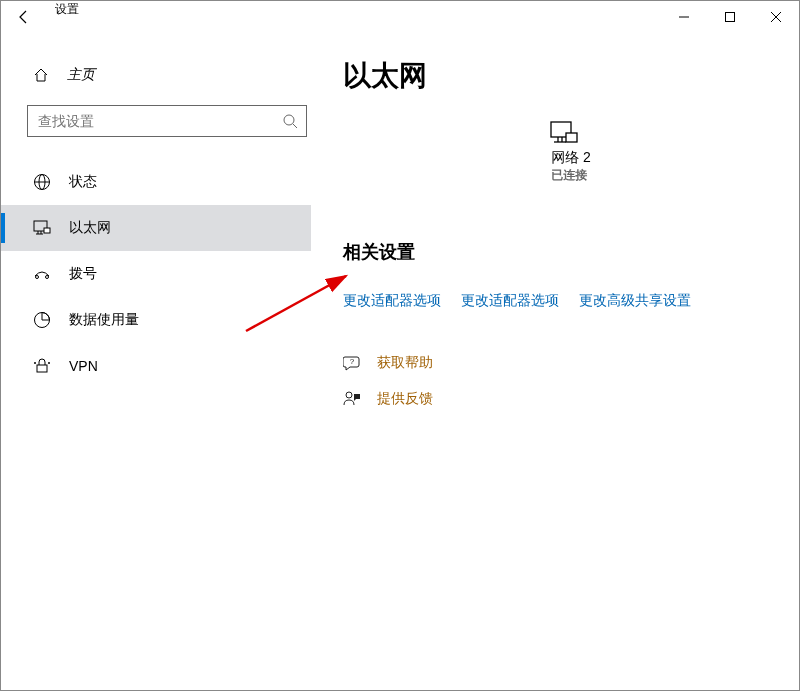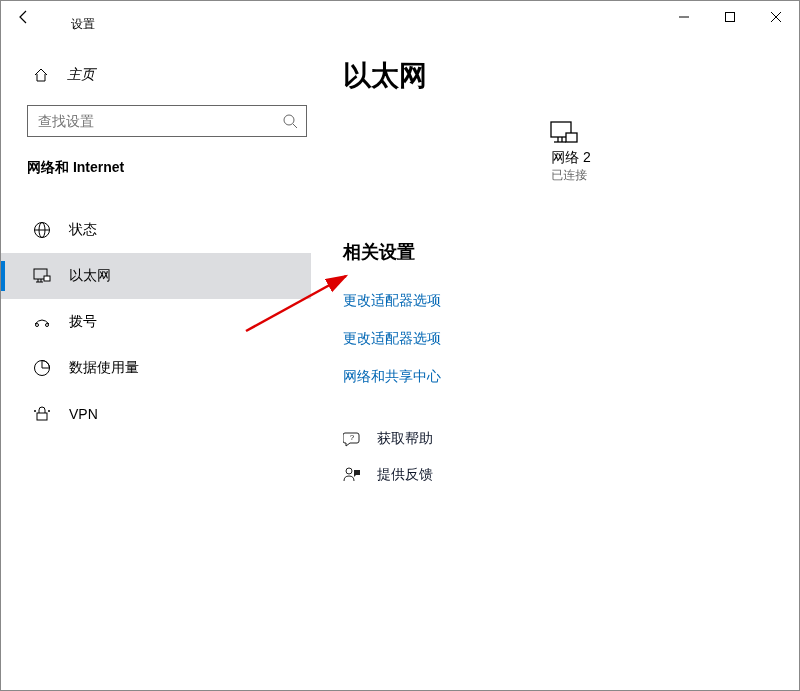--- a/index.html
+++ b/index.html
@@ -1,18 +1,18 @@
 <!DOCTYPE html>
 <html><head>
   <meta charset="utf-8">
   <style>
     * { margin: 0; padding: 0; box-sizing: border-box; font-family: "Microsoft YaHei", "Segoe UI", sans-serif; }
     body { background: #fff; width: 800px; height: 691px; overflow: hidden; position: relative; }
     .window { width: 800px; height: 691px; border: 1px solid #888; background: #fff; position: relative; }
-    .titlebar { height: 32px; display: flex; align-items: flex-end; position: relative; gap: 16px; }
+    .titlebar { height: 32px; display: flex; align-items: flex-start; position: relative; }
     .back-btn { width: 46px; height: 32px; display: flex; align-items: center; justify-content: center; cursor: pointer; }
     .back-btn svg { width: 16px; height: 16px; }
     .titlebar-text { font-size: 12px; color: #000; margin-left: 8px; }
     .win-controls { position: absolute; right: 0; top: 0; display: flex; }
     .win-btn { width: 46px; height: 32px; display: flex; align-items: center; justify-content: center; cursor: pointer; }
     .win-btn svg { width: 10px; height: 10px; }
     .content-area { display: flex; height: calc(100% - 32px); }
     .sidebar { width: 310px; padding-left: 18px; padding-top: 24px; }
     .home-link { display: flex; align-items: center; height: 36px; padding-left: 14px; cursor: pointer; margin-bottom: 12px; }
     .home-link svg { width: 16px; height: 16px; margin-right: 18px; }
@@ -25,27 +25,27 @@
     .nav-item { display: flex; align-items: center; height: 46px; padding-left: 32px; cursor: pointer; position: relative; }
     .nav-item.active { background: #dcdde0; }
     .nav-item.active::before { content: ''; position: absolute; left: 0; top: 8px; bottom: 8px; width: 4px; background: #0078d4; }
     .nav-item svg { width: 18px; height: 18px; margin-right: 18px; flex-shrink: 0; }
     .nav-item span { font-size: 14px; text-align: right; }
     .main { flex: 1; padding-top: 24px; padding-left: 32px; position: relative; }
     .page-title { font-size: 28px; font-weight: 600; margin-bottom: 24px; }
     .net-status { display: flex; align-items: center; margin-bottom: 56px; flex-direction: column; }
     .net-icon { width: 30px; height: 30px; margin-right: 14px; display:flex; align-items:center; justify-content:center; }
     .net-text .name { font-size: 14px; }
-    .net-text .status { font-size: 12px; color: #666; }
+    .net-text .status { font-size: 12px; color: #666; font-weight: bold; }
     .related-title { font-size: 18px; font-weight: 600; margin-bottom: 28px; }
-    .link-list { display: flex; flex-direction: column; gap: 20px; margin-bottom: 44px; }
+    .link-list { display: flex; flex-direction: row; gap: 20px; margin-bottom: 44px; text-align: center; }
     .link { color: #0066b4; font-size: 14px; cursor: pointer; display: inline-block; }
     .help-row { display: flex; align-items: center; margin-bottom: 18px; }
     .help-row svg { width: 18px; height: 18px; margin-right: 16px; }
-    .help-row .link { color: #0f172a; }
+    .help-row .link { color: #a16207; }
     .arrow-annot { position: absolute; left: 240px; top: 270px; pointer-events: none; }
   </style>
 </head>
 <body>
 
 <div class="window">
   <div class="titlebar">
     <div class="back-btn">
       <svg viewBox="0 0 16 16">
           <path d="M10 2 L4 8 L10 14" stroke="#000" stroke-width="1.2" fill="none"></path>
@@ -80,21 +80,20 @@
           </svg>
         <span>主页</span>
       </div>
       <div class="search-box">
         <input class="search-input" placeholder="查找设置" style="">
         <svg class="search-icon" viewBox="0 0 16 16">
             <circle cx="7" cy="7" r="5" stroke="#666" stroke-width="1" fill="none"></circle>
             <line x1="11" y1="11" x2="15" y2="15" stroke="#666" stroke-width="1"></line>
           </svg>
       </div>
-      <div class="section-title">网络和 Internet</div>
       <ul class="nav-list">
         <li class="nav-item">
           <svg viewBox="0 0 18 18">
               <circle cx="9" cy="9" r="7.5" stroke="#000" stroke-width="1" fill="none"></circle>
               <ellipse cx="9" cy="9" rx="3" ry="7.5" stroke="#000" stroke-width="1" fill="none"></ellipse>
               <line x1="1.5" y1="9" x2="16.5" y2="9" stroke="#000" stroke-width="1"></line>
             </svg>
           <span>状态</span>
         </li>
         <li class="nav-item active">
@@ -149,21 +148,21 @@
         <div class="net-text">
           <div class="name">网络 2</div>
           <div class="status">已连接</div>
         </div>
       </div>
 
       <h2 class="related-title">相关设置</h2>
       <div class="link-list">
         <a class="link">更改适配器选项</a>
         <a class="link">更改适配器选项</a>
-        <a class="link">网络和共享中心</a>
+        <a class="link">更改高级共享设置</a>
       </div>
 
       <div class="help-row">
         <svg viewBox="0 0 18 18">
             <path d="M2 3 h12 a2 2 0 0 1 2 2 v6 a2 2 0 0 1 -2 2 h-7 l-4 3 v-3 h-1 a2 2 0 0 1 -2 -2 v-6 a2 2 0 0 1 2 -2 z" stroke="#222" stroke-width="1" fill="none"></path>
             <text x="9" y="10" font-size="8" text-anchor="middle" fill="#222">?</text>
           </svg>
         <a class="link">获取帮助</a>
       </div>
       <div class="help-row">

